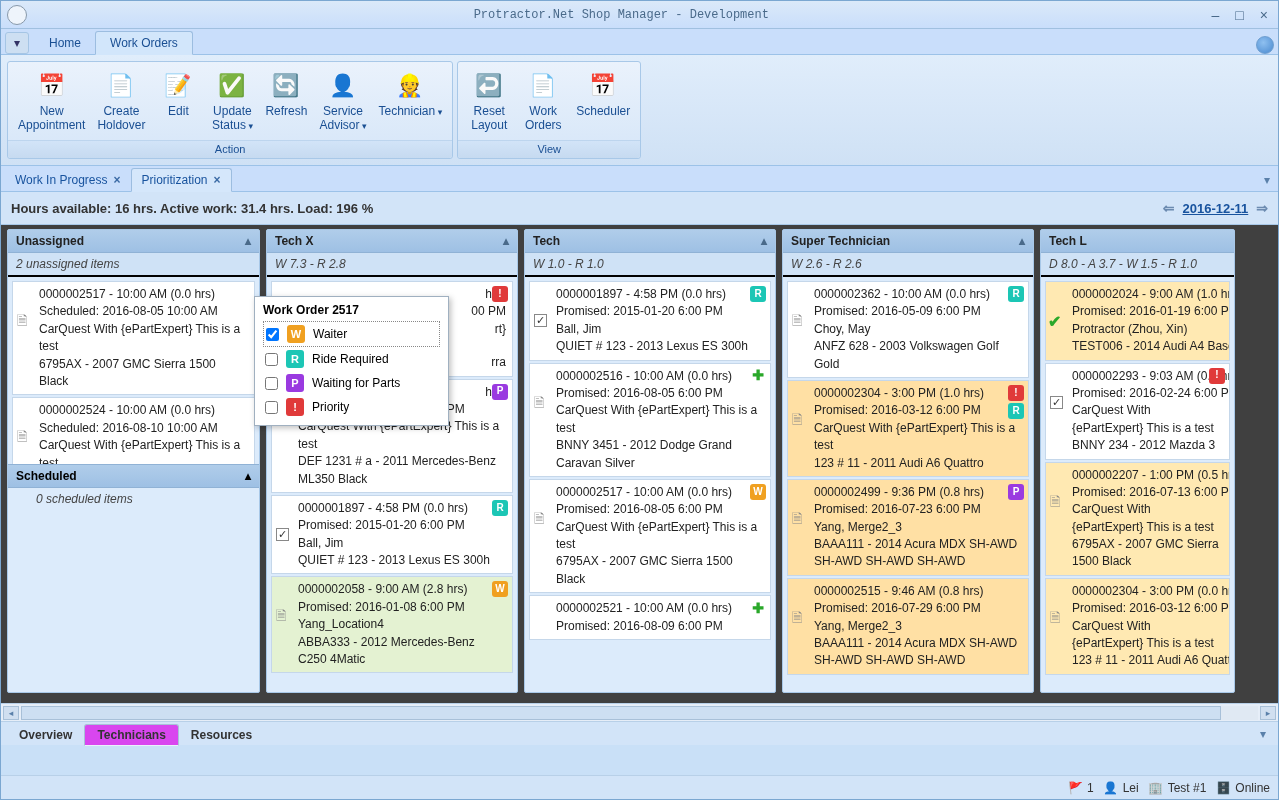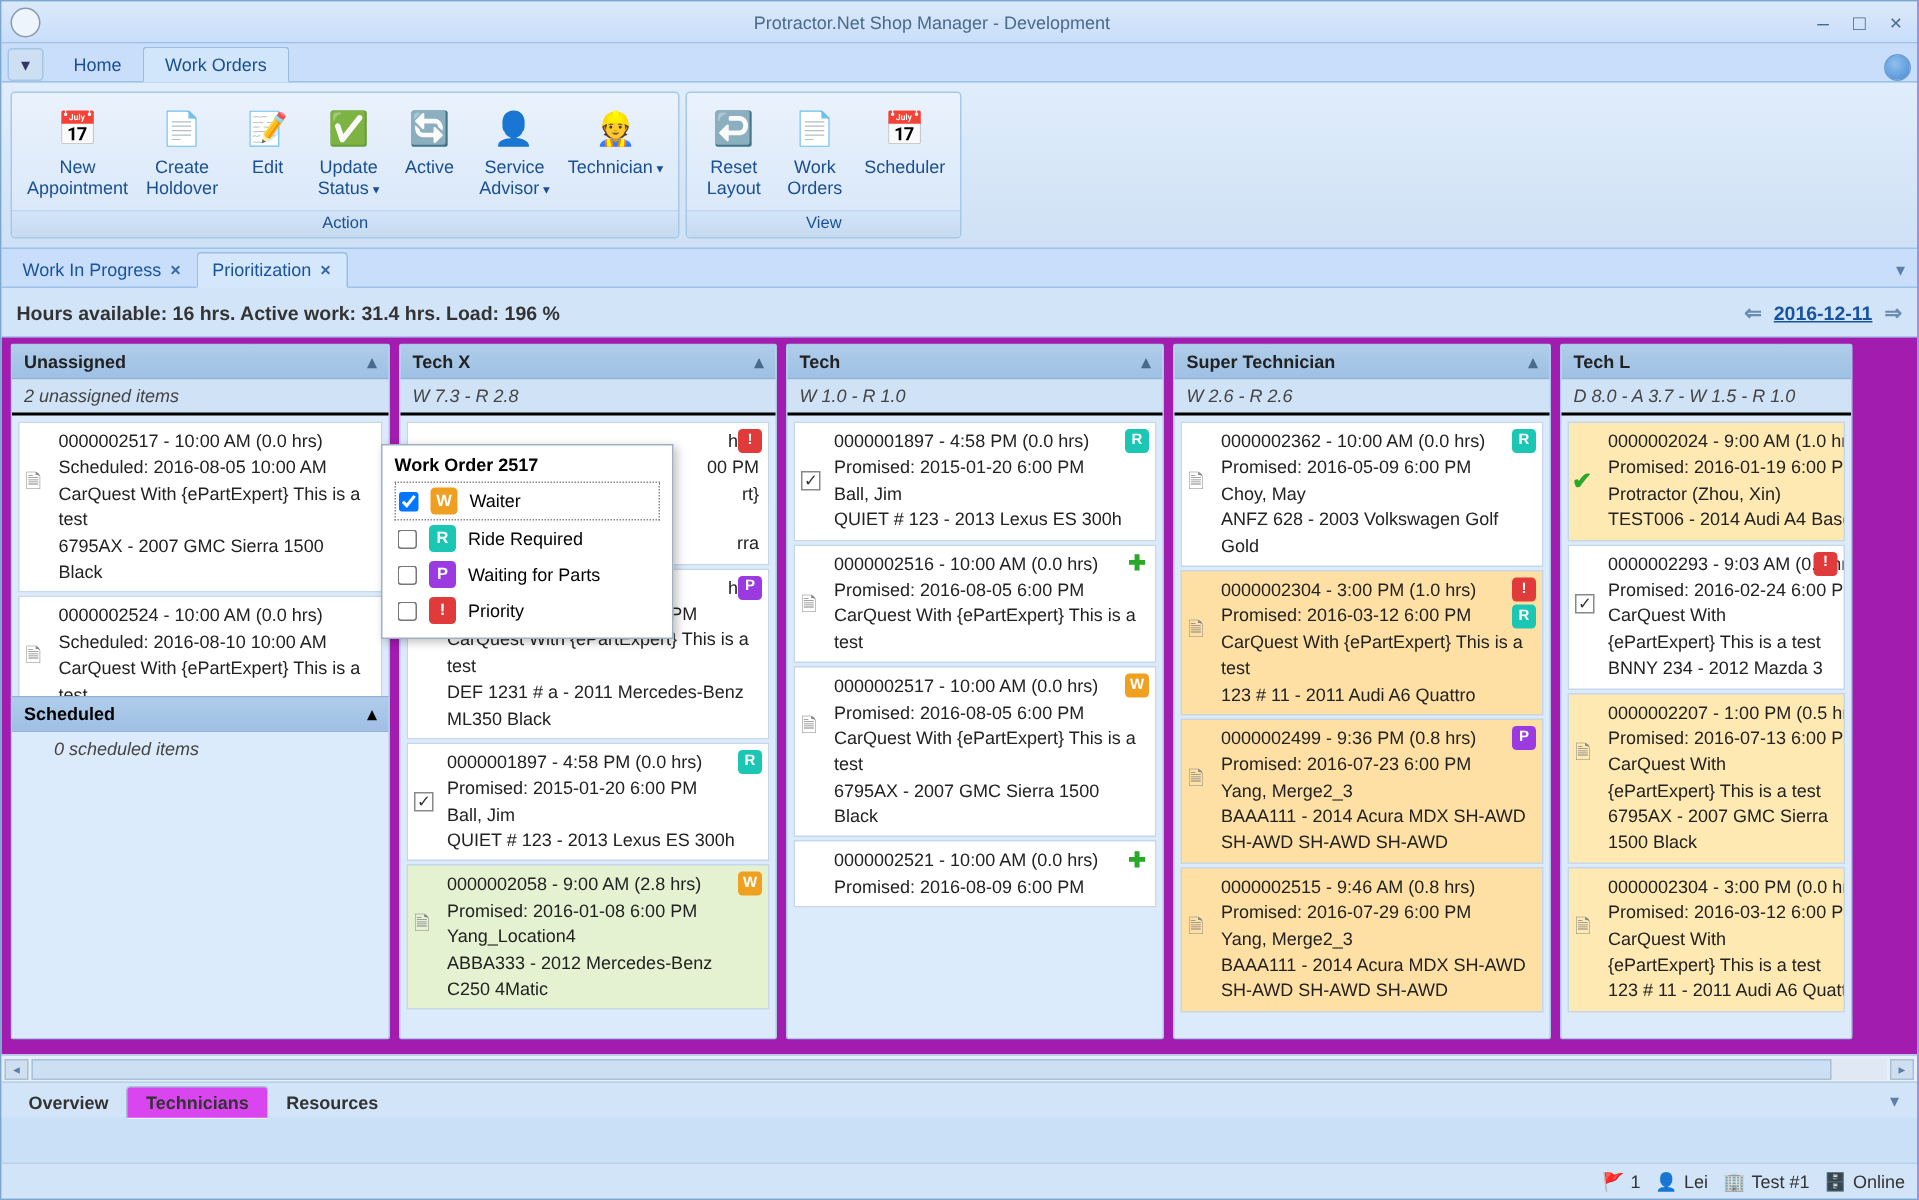--- a/index.html
+++ b/index.html
@@ -28,20 +28,21 @@
     border: 1px solid #89a; border-radius: 50%;
     margin-right: 8px;
     position: relative;
     background: #eef4fb;
   }
   .app-title {
     flex: 1;
     text-align: center;
     color: #4a6a8a;
     font-size: 12px;
+    font-family: Liberation Mono, monospace;
   }
   .win-controls { display: flex; gap: 8px; color: #4a6a8a; font-size: 14px;}
   .win-controls span { cursor: pointer; padding: 0 4px;}
   
   .menutabs {
     background: #c9defb;
     padding: 2px 4px 0 4px;
     display: flex;
     align-items: flex-end;
     height: 26px;
@@ -157,21 +158,21 @@
     background:#d2e4f8;
     border-bottom:1px solid #a8c8e8;
     font-size:13px; font-weight: bold; color:#333;text-align:right;
   }
   .date-nav { margin-left:auto; display:flex; align-items:center; gap:8px;}
   .date-nav .arrow { color:#6c8bb0; font-size:14px; cursor:pointer;}
   .date-link { color:#18539e; text-decoration:underline; font-weight:bold;}
   
   .board-wrap {
     padding: 4px 6px 10px 6px;
-    background:#a21caf;
+    background:#404040;
     overflow:hidden;
     height: 478px;
   }
   .board {
     display:flex;
     gap:6px;
     height: 100%;
     overflow:hidden;
   }
   .col {
@@ -337,21 +338,21 @@
         <div class="ribbon-icon">📝</div>
         <div>Edit</div>
       </div>
       <div class="ribbon-btn">
         <div class="ribbon-icon">✅</div>
         <div class="btn-caret" style="white-space:pre-line">Update
 Status</div>
       </div>
       <div class="ribbon-btn">
         <div class="ribbon-icon">🔄</div>
-        <div>Active</div>
+        <div>Refresh</div>
       </div>
       <div class="ribbon-btn">
         <div class="ribbon-icon">👤</div>
         <div class="btn-caret" style="white-space:pre-line">Service
 Advisor</div>
       </div>
       <div class="ribbon-btn">
         <div class="ribbon-icon">👷</div>
         <div class="btn-caret">Technician</div>
       </div>
@@ -489,20 +490,21 @@
         <div>Promised: 2015-01-20 6:00 PM</div>
         <div>Ball, Jim</div>
         <div>QUIET # 123 -  2013 Lexus ES 300h</div>
       </div>
       <div class="card">
         <span class="badge b-plus">✚</span>
         <span class="row-icon">🗎</span>
         <div>0000002516 - 10:00 AM (0.0 hrs)</div>
         <div>Promised: 2016-08-05 6:00 PM</div>
         <div>CarQuest With {ePartExpert} This is a test</div>
+        <div>BNNY 3451 -  2012 Dodge Grand Caravan Silver</div>
       </div>
       <div class="card">
         <span class="badge b-w">W</span>
         <span class="row-icon">🗎</span>
         <div>0000002517 - 10:00 AM (0.0 hrs)</div>
         <div>Promised: 2016-08-05 6:00 PM</div>
         <div>CarQuest With {ePartExpert} This is a test</div>
         <div>6795AX -  2007 GMC Sierra 1500 Black</div>
       </div>
       <div class="card">

